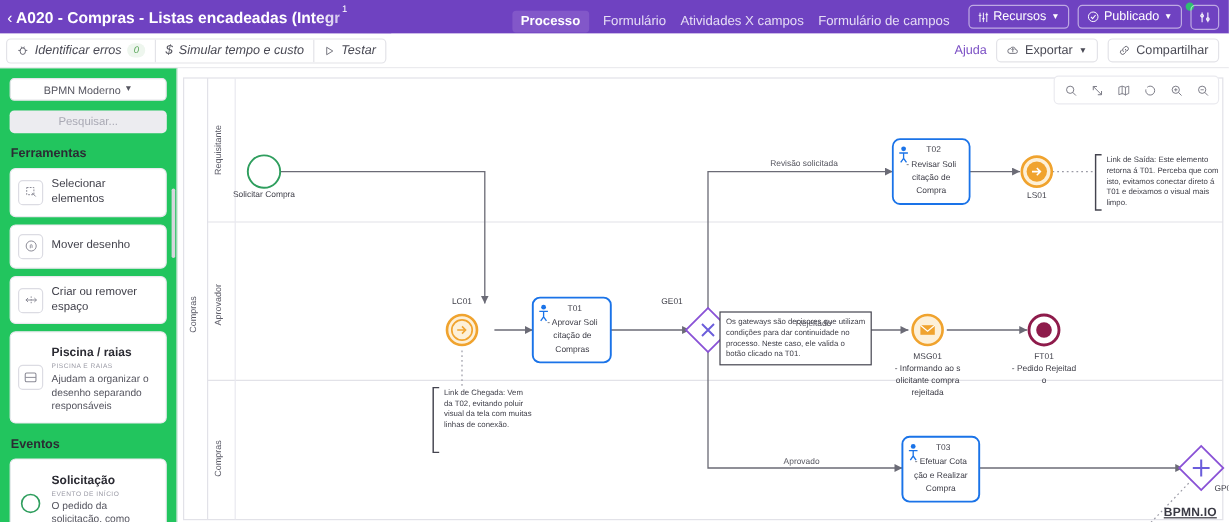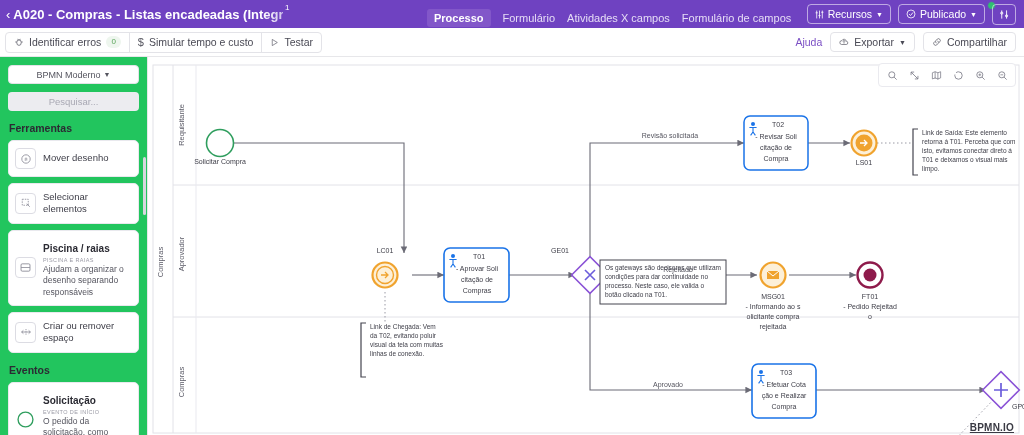--- a/index.html
+++ b/index.html
@@ -73,21 +73,21 @@
     display: flex; align-items: center;
   }
   .t2-group {
     display: flex; align-items: center; margin-left: 5px;
     border: 1px solid #e3e3e8; border-radius: 4px; height: 21px;
     overflow: hidden; background: #fff;
   }
   .t2-item {
     font-size: 10.5px; color: #4a4a55; padding: 0 8px; height: 100%;
     display: flex; align-items: center; gap: 5px; cursor: pointer;
-    border-right: 1px solid #e3e3e8; white-space: nowrap;
+    border-right: 1px solid #e3e3e8; white-space: nowrap; font-style: italic;
   }
   .t2-item:last-child { border-right: none; }
   .badge-0 {
     background: #eef6ee; color: #5aa55a; border-radius: 8px;
     font-size: 8px; padding: 1px 5px; line-height: 1.2;
   }
   .t2-right {
     position: absolute; right: 8px; display: flex; align-items: center; gap: 8px;
   }
   .t2-link { font-size: 10.5px; color: #7b4fc4; cursor: pointer; }
@@ -280,65 +280,65 @@
 
   <div class="sb-search">
     <span>Pesquisar...</span>
   </div>
 
   <div class="sb-head">Ferramentas</div>
 
   <div class="sb-card">
     <span class="sb-ico">
       <svg width="12" height="12" viewBox="0 0 16 16">
-        <circle cx="8" cy="8" r="5.6" fill="none" stroke="#8b8b96" stroke-width="1.1"></circle>
-        <path d="M7 10.5 v-3 a1 1 0 0 1 2 0 v2.6" fill="none" stroke="#8b8b96" stroke-width="1"></path>
-      </svg>
-    </span>
-    <span class="sb-label">Mover desenho</span>
+        <rect x="3" y="3" width="8" height="8" fill="none" stroke="#8b8b96" stroke-width="1.1" stroke-dasharray="2 1.4"></rect>
+        <path d="M9 9 l4 4" stroke="#8b8b96" stroke-width="1.1"></path>
+      </svg>
+    </span>
+    <span class="sb-label">Selecionar elementos</span>
   </div>
 
   <div class="sb-card">
     <span class="sb-ico">
       <svg width="12" height="12" viewBox="0 0 16 16">
-        <rect x="3" y="3" width="8" height="8" fill="none" stroke="#8b8b96" stroke-width="1.1" stroke-dasharray="2 1.4"></rect>
-        <path d="M9 9 l4 4" stroke="#8b8b96" stroke-width="1.1"></path>
-      </svg>
-    </span>
-    <span class="sb-label">Selecionar elementos</span>
-  </div>
-
-  <div class="sb-card tall">
-    <span class="sb-ico">
-      <svg width="13" height="13" viewBox="0 0 16 16">
-        <rect x="2.5" y="3.5" width="11" height="9" rx="1.4" fill="none" stroke="#8b8b96" stroke-width="1.1"></rect>
-        <line x1="2.5" y1="8" x2="13.5" y2="8" stroke="#8b8b96" stroke-width="1"></line>
-      </svg>
-    </span>
-    <span>
-      <span class="sb-title">Piscina / raias</span>
-      <div class="sb-kicker">PISCINA E RAIAS</div>
-      <div class="sb-desc">Ajudam a organizar o desenho separando responsáveis</div>
-    </span>
+        <circle cx="8" cy="8" r="5.6" fill="none" stroke="#8b8b96" stroke-width="1.1"></circle>
+        <path d="M7 10.5 v-3 a1 1 0 0 1 2 0 v2.6" fill="none" stroke="#8b8b96" stroke-width="1"></path>
+      </svg>
+    </span>
+    <span class="sb-label">Mover desenho</span>
   </div>
 
   <div class="sb-card">
     <span class="sb-ico">
       <svg width="12" height="12" viewBox="0 0 16 16">
         <g stroke="#8b8b96" stroke-width="1.1" fill="none">
           <line x1="2" y1="8" x2="14" y2="8"></line>
           <polyline points="4.5,5.8 2.2,8 4.5,10.2"></polyline>
           <polyline points="11.5,5.8 13.8,8 11.5,10.2"></polyline>
           <line x1="8" y1="4" x2="8" y2="12" stroke-dasharray="1.6 1.4"></line>
         </g>
       </svg>
     </span>
     <span class="sb-label">Criar ou remover espaço</span>
   </div>
 
+  <div class="sb-card tall">
+    <span class="sb-ico">
+      <svg width="13" height="13" viewBox="0 0 16 16">
+        <rect x="2.5" y="3.5" width="11" height="9" rx="1.4" fill="none" stroke="#8b8b96" stroke-width="1.1"></rect>
+        <line x1="2.5" y1="8" x2="13.5" y2="8" stroke="#8b8b96" stroke-width="1"></line>
+      </svg>
+    </span>
+    <span>
+      <span class="sb-title">Piscina / raias</span>
+      <div class="sb-kicker">PISCINA E RAIAS</div>
+      <div class="sb-desc">Ajudam a organizar o desenho separando responsáveis</div>
+    </span>
+  </div>
+
   <div class="sb-head">Eventos</div>
 
   <div class="sb-card tall">
     <span class="sb-ico plain">
       <svg width="19" height="19" viewBox="0 0 24 24">
         <circle cx="12" cy="12" r="9.4" fill="none" stroke="#2f9e5e" stroke-width="1.7"></circle>
       </svg>
     </span>
     <span>
       <span class="sb-title">Solicitação</span>

